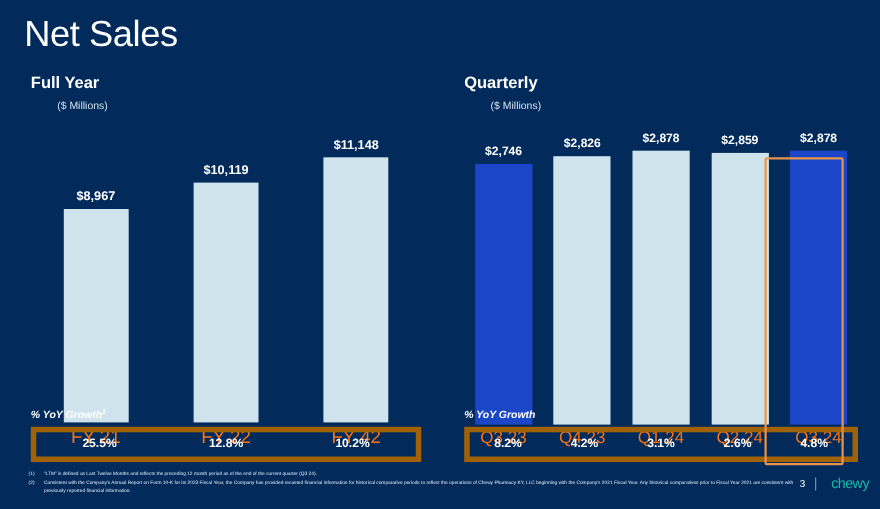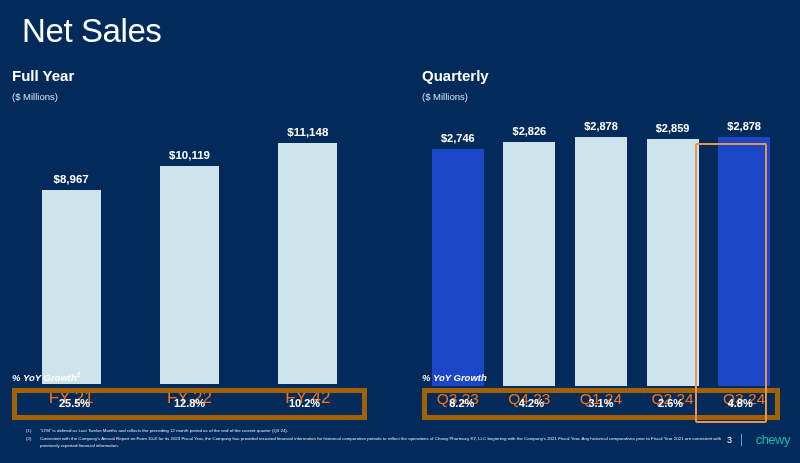--- a/index.html
+++ b/index.html
@@ -12,25 +12,25 @@
   .slide{position:absolute;inset:0;}
 
   
   .title{
     position:absolute;left:22px;top:12px;
     font-size:33px;font-weight:normal;color:#ffffff;letter-spacing:-0.4px;
   }
 
   
   .panel{position:absolute;top:68px;}
-  .panel.left{left:12px;width:355px;}
+  .panel.left{left:28px;width:355px;}
   .panel.right{left:422px;width:358px;}
 
   .panel-title{font-size:15px;font-weight:bold;color:#ffffff;line-height:1;}
-  .panel-units{font-size:9.5px;color:#d3e2ee;margin-top:9px;line-height:1;}
+  .panel-units{font-size:9.5px;color:#d3e2ee;margin-top:9px;line-height:1;margin-left:24px;}
 
   
   .chart{
     position:absolute;left:0;right:0;top:40px;height:298px;
     display:flex;align-items:flex-end;
   }
   .col{
     flex:1 1 0;height:100%;
     display:flex;flex-direction:column;align-items:center;justify-content:flex-end;
     position:relative;

